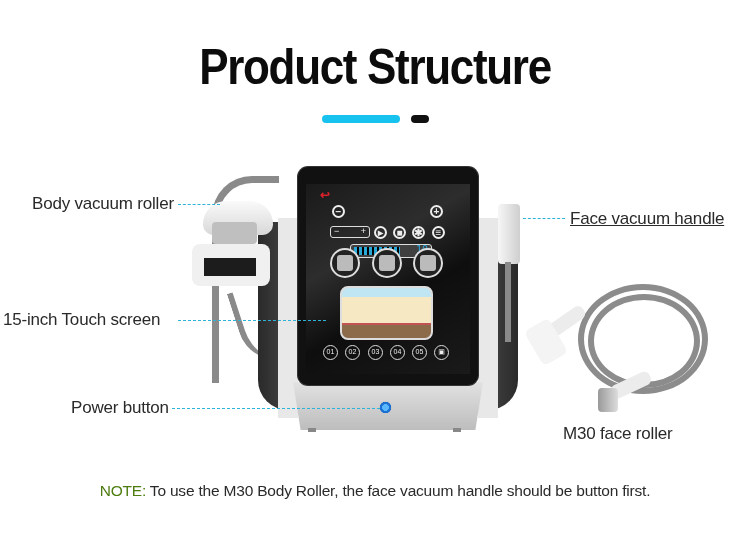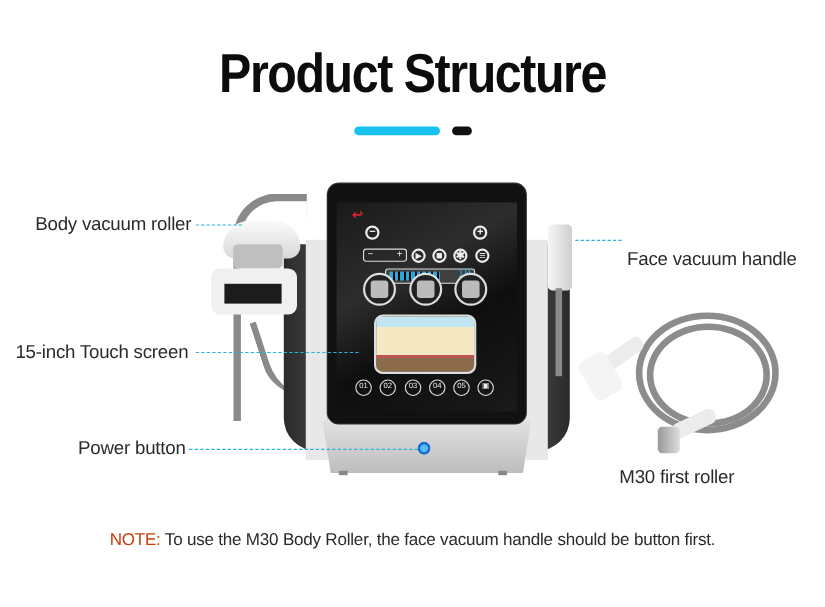--- a/index.html
+++ b/index.html
@@ -3,21 +3,21 @@
 <meta charset="utf-8">
 <style>
   html, body { margin:0; padding:0; }
   body { width:750px; height:552px; background:#ffffff; position:relative; overflow:hidden; font-family:"Liberation Sans", sans-serif; }
   .title { position:absolute; left:0; top:38px; width:750px; text-align:center; font-family:"Liberation Sans", sans-serif; font-weight:bold; font-size:50px; letter-spacing:-1.5px; color:#0c0c0c; transform:scaleX(0.88); transform-origin:center; }
   .bar-blue { position:absolute; left:322px; top:115px; width:78px; height:8px; background:#17c2ee; border-radius:4px; }
   .bar-black { position:absolute; left:411px; top:115px; width:18px; height:8px; background:#111; border-radius:4px; }
   .label { position:absolute; font-size:17px; color:#2a2a2a; white-space:nowrap; letter-spacing:-0.2px; }
   .dash { position:absolute; height:0; border-top:1.2px dashed #2bb3d9; }
   .note { position:absolute; left:0; top:482px; width:750px; text-align:center; font-size:15.5px; color:#2a2a2a; letter-spacing:-0.2px; }
-  .note .red { color:#c2410c;margin-top:35px; }
+  .note .red { color:#4d7c0f;margin-top:35px; }
 
   
   .side-l { position:absolute; left:258px; top:222px; width:40px; height:188px; background:linear-gradient(90deg,#2a2a2a,#4a4a4a); border-radius:12px 0 0 30px; }
   .side-r { position:absolute; left:478px; top:222px; width:40px; height:188px; background:linear-gradient(90deg,#4a4a4a,#2a2a2a); border-radius:0 12px 30px 0; }
   .side-l-light { position:absolute; left:278px; top:218px; width:20px; height:200px; background:#e8e8e8; }
   .side-r-light { position:absolute; left:478px; top:218px; width:20px; height:200px; background:#e8e8e8; }
   .base { position:absolute; left:293px; top:382px; width:190px; height:48px; background:linear-gradient(180deg,#e2e2e2,#bdbdbd); clip-path:polygon(0 0,100% 0,96% 100%,4% 100%); }
   .feet1 { position:absolute; left:308px; top:428px; width:8px; height:4px; background:#888; }
   .feet2 { position:absolute; left:453px; top:428px; width:8px; height:4px; background:#888; }
   .screen-frame { position:absolute; left:298px; top:167px; width:180px; height:218px; background:#111; border-radius:10px; box-shadow:0 0 0 1px #333; }
@@ -123,26 +123,26 @@
   <div class="coil" style="left:588px;top:294px;width:112px;height:94px;"></div>
   <div class="m30-neck1"></div>
   <div class="m30-head1"></div>
   <div class="m30-neck2"></div>
   <div class="m30-head2"></div>
 </div>
 
 <div class="label" style="left:32px;top:194px;">Body vacuum roller</div>
 <div class="dash" style="left:178px;top:204px;width:42px;"></div>
 
-<div class="label" style="left:14px;top:310px;">15-inch Touch screen</div>
+<div class="label" style="left:3px;top:310px;">15-inch Touch screen</div>
 <div class="dash" style="left:178px;top:320px;width:148px;"></div>
 
 <div class="label" style="left:71px;top:398px;">Power button</div>
 <div class="dash" style="left:172px;top:408px;width:208px;"></div>
 
 <div class="dash" style="left:523px;top:218px;width:42px;"></div>
-<div class="label" style="left:570px;top:226px;">Face vacuum handle</div>
+<div class="label" style="left:570px;top:209px;text-decoration:underline;">Face vacuum handle</div>
 
-<div class="label" style="left:563px;top:424px;">M30 first roller</div>
+<div class="label" style="left:563px;top:424px;">M30 face roller</div>
 
 <div class="note">
   <span class="red">NOTE:</span><span> To use the M30 Body Roller, the face vacuum handle should be button first.</span>
 </div>
 
 </body></html>

